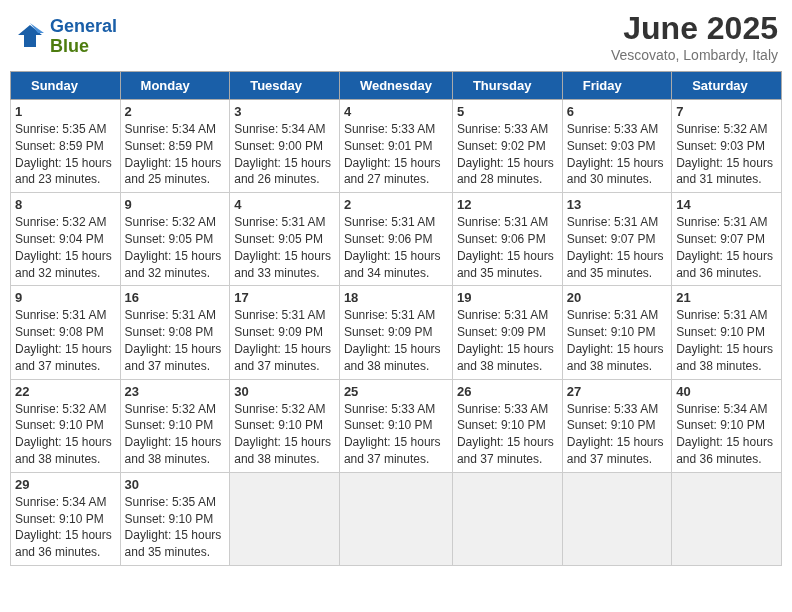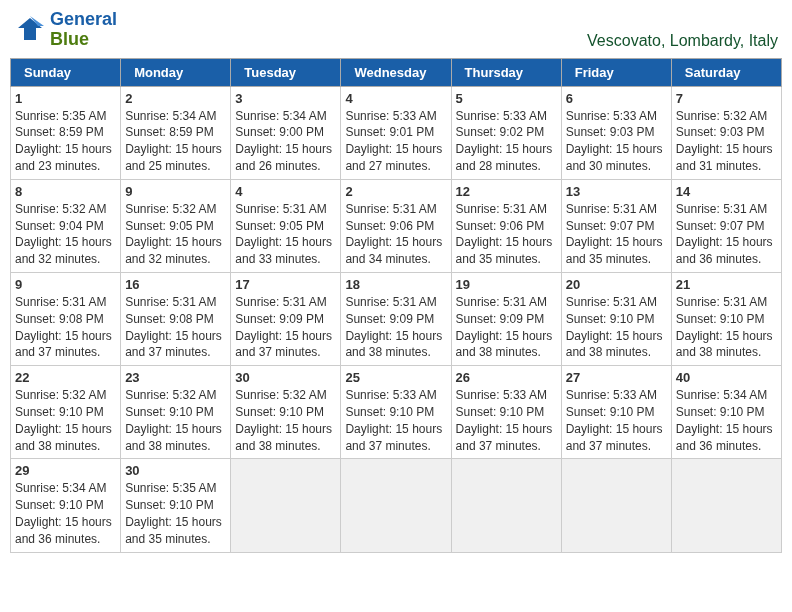--- a/index.html
+++ b/index.html
@@ -6,21 +6,21 @@
     body {
       font-family: Arial, sans-serif;
       background: #fff;
       width: 792px;
       min-height: 612px;
       padding: 10px;
     }
     .header-area {
       display: flex;
       justify-content: space-between;
-      align-items: flex-end;
+      align-items: center;
       margin-bottom: 8px;
       padding: 0 4px;
     }
     .logo {
       display: flex;
       align-items: center;
       gap: 4px;
     }
     .logo-text {
       font-size: 18px;
@@ -37,32 +37,32 @@
     }
     .title-area {
       text-align: right;
     }
     .month-title {
       font-size: 32px;
       font-weight: bold;
       color: #333;
     }
     .location-title {
-      font-size: 16px;
-      color: #14532d;
+      font-size: 14px;
+      color: #737373;
     }
     table {
       width: 100%;
       border-collapse: collapse;
       font-size: 11px;
     }
     thead tr th {
       background-color: #1a5fa8;
       color: #fff;
-      padding: 6px 13px;
+      padding: 6px 20px;
       text-align: left;
       font-size: 13px;
       font-weight: bold;
       border: 1px solid #aaa;
     }
     td {
       vertical-align: top;
       padding: 4px 4px;
       border: 1px solid #ccc;
       width: 14.28%;
@@ -95,20 +95,21 @@
     <svg class="logo-bird" viewBox="0 0 32 32">
       <polygon points="16,4 28,14 22,14 22,26 10,26 10,14 4,14" fill="#1a5fa8"></polygon>
       <polygon points="16,2 30,12 24,12" fill="#4a90d9"></polygon>
     </svg>
     <div class="logo-text">
       <div><span>General</span></div>
       <div><span style="color:#4d7c0f">Blue</span></div>
     </div>
   </div>
   <div class="title-area">
+    <div class="month-title">June 2025</div>
     <div class="location-title">Vescovato, Lombardy, Italy</div>
   </div>
 </div>
 
 <table>
   <thead>
     <tr>
       <th>Sunday</th>
       <th>Monday</th>
       <th>Tuesday</th>

